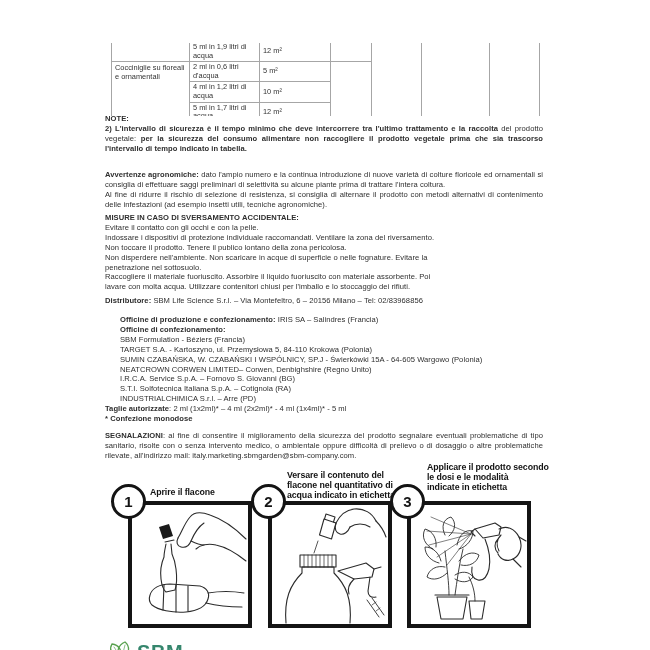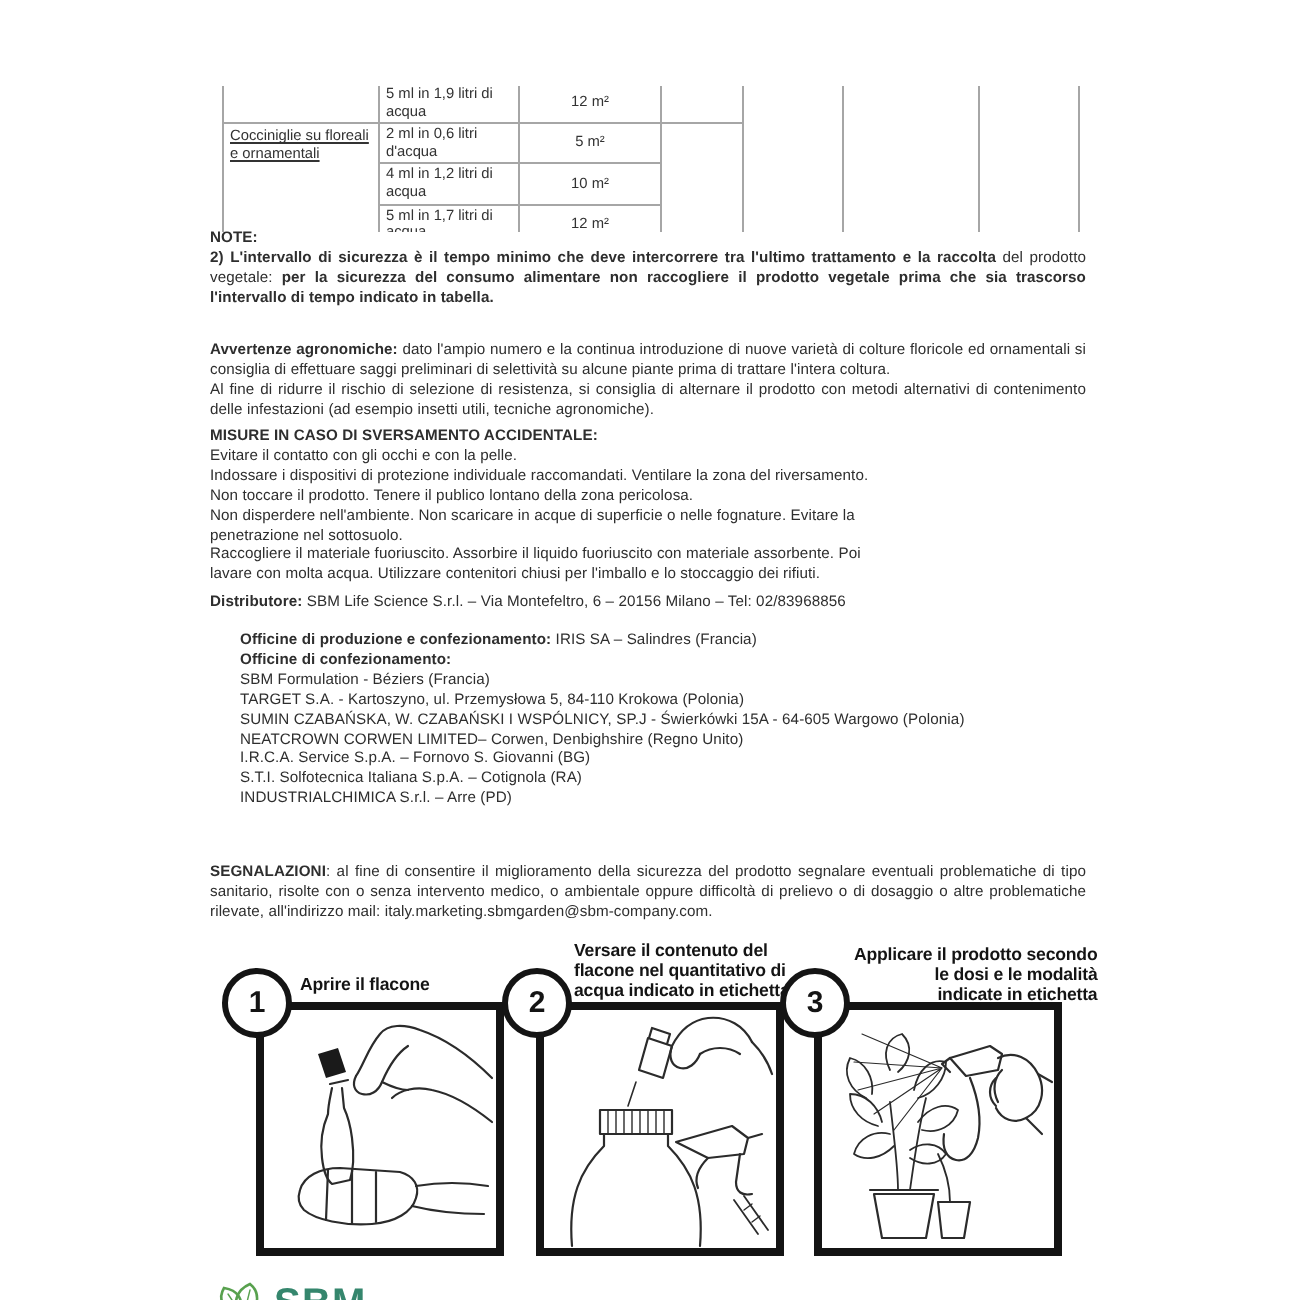--- a/index.html
+++ b/index.html
@@ -9,22 +9,22 @@
   .body-text{font-size:7.6px;line-height:9.9px;letter-spacing:0.05px;color:#2e2e2e;}
   .b{font-weight:bold;}
   .just{text-align:justify;}
   .pre{white-space:pre-line;}
 
   
   .table-wrap{position:absolute;left:111px;top:0;width:431px;height:73px;overflow:hidden;}
   table.dose{border-collapse:collapse;table-layout:fixed;margin-top:-2px;width:429px;}
   table.dose td{border:1px solid #a6a6a6;font-size:7.4px;line-height:8.6px;
         padding:1px 3px;vertical-align:middle;color:#333;background:#fff;}
-  table.dose td.name{vertical-align:top;padding-top:2px;text-decoration:underline;}
-  table.dose td.area{text-align:center;}
+  table.dose td.name{vertical-align:top;padding-top:2px;}
+  table.dose td.area{}
   tr.r1{height:20px;} tr.r2{height:18px;} tr.r3{height:18px;} tr.r4{height:16px;}
 
   
   .step-box{position:absolute;width:116px;height:119px;border:4px solid #141414;background:#fff;}
   .step-circle{position:absolute;left:-21px;top:-21px;width:29px;height:29px;border:3px solid #141414;
         border-radius:50%;background:#fff;display:flex;align-items:center;justify-content:center;
         font-weight:bold;font-size:15px;color:#141414;z-index:2;}
   .step-caption{position:absolute;font-size:8.8px;line-height:10px;font-weight:bold;color:#141414;
         white-space:pre-line;letter-spacing:-0.1px;}
   .step-box svg{display:block;}
@@ -109,28 +109,32 @@
     <div class="b">Officine di confezionamento:</div>
     <div class="pre">SBM Formulation - Béziers (Francia)
 TARGET S.A. - Kartoszyno, ul. Przemysłowa 5, 84-110 Krokowa (Polonia)
 SUMIN CZABAŃSKA, W. CZABAŃSKI I WSPÓLNICY, SP.J - Świerkówki 15A - 64-605 Wargowo (Polonia)
 NEATCROWN CORWEN LIMITED– Corwen, Denbighshire (Regno Unito)
 I.R.C.A. Service S.p.A. – Fornovo S. Giovanni (BG)
 S.T.I. Solfotecnica Italiana S.p.A. – Cotignola (RA)
 INDUSTRIALCHIMICA S.r.l. – Arre (PD)</div>
   </div>
 
+  <div class="abs body-text" style="left:105px;top:361px;width:438px;">
+    <div><span class="b">Taglie autorizzate</span><span>: 2 ml (1x2ml)* – 4 ml (2x2ml)* - 4 ml (1x4ml)* - 5 ml</span></div>
+    <div class="b">* Confezione monodose</div>
+  </div>
 
   <div class="abs body-text just" style="left:105px;top:388px;width:438px;"><span class="b">SEGNALAZIONI</span><span>: al fine di consentire il miglioramento della sicurezza del prodotto segnalare eventuali problematiche di tipo sanitario, risolte con o senza intervento medico, o ambientale oppure difficoltà di prelievo o di dosaggio o altre problematiche rilevate, all'indirizzo mail: italy.marketing.sbmgarden@sbm-company.com.</span></div>
 
   <div class="step-caption" style="left:150px;top:444px;">Aprire il flacone</div>
   <div class="step-caption" style="left:287px;top:427px;">Versare il contenuto del
 flacone nel quantitativo di
 acqua indicato in etichetta</div>
-  <div class="step-caption" style="left:427px;top:429px;text-align:right;">Applicare il prodotto secondo
+  <div class="step-caption" style="left:427px;top:419px;">Applicare il prodotto secondo
 le dosi e le modalità
 indicate in etichetta</div>
 
   <div class="step-box" style="left:128px;top:458px;">
     <div class="step-circle">1</div>
     <svg width="116" height="119" viewBox="0 0 116 119">
       <g fill="none" stroke="#2b2b2b" stroke-width="1.1" stroke-linecap="round" stroke-linejoin="round">
         <polygon points="27,22 37,19 41,31 31,34" fill="#1a1a1a" stroke="none"></polygon>
         <path d="M33,37 l9,-2"></path>
         <path d="M34,39 c-1,5 -2,9 -2,13 c-3,7 -4,14 -3,22 c0.8,7 2.5,11 5,13 l9,-2 c2,-6 2,-13 1,-21 c-1,-8 -2.6,-12 -4,-15 l-1,-10"></path>

